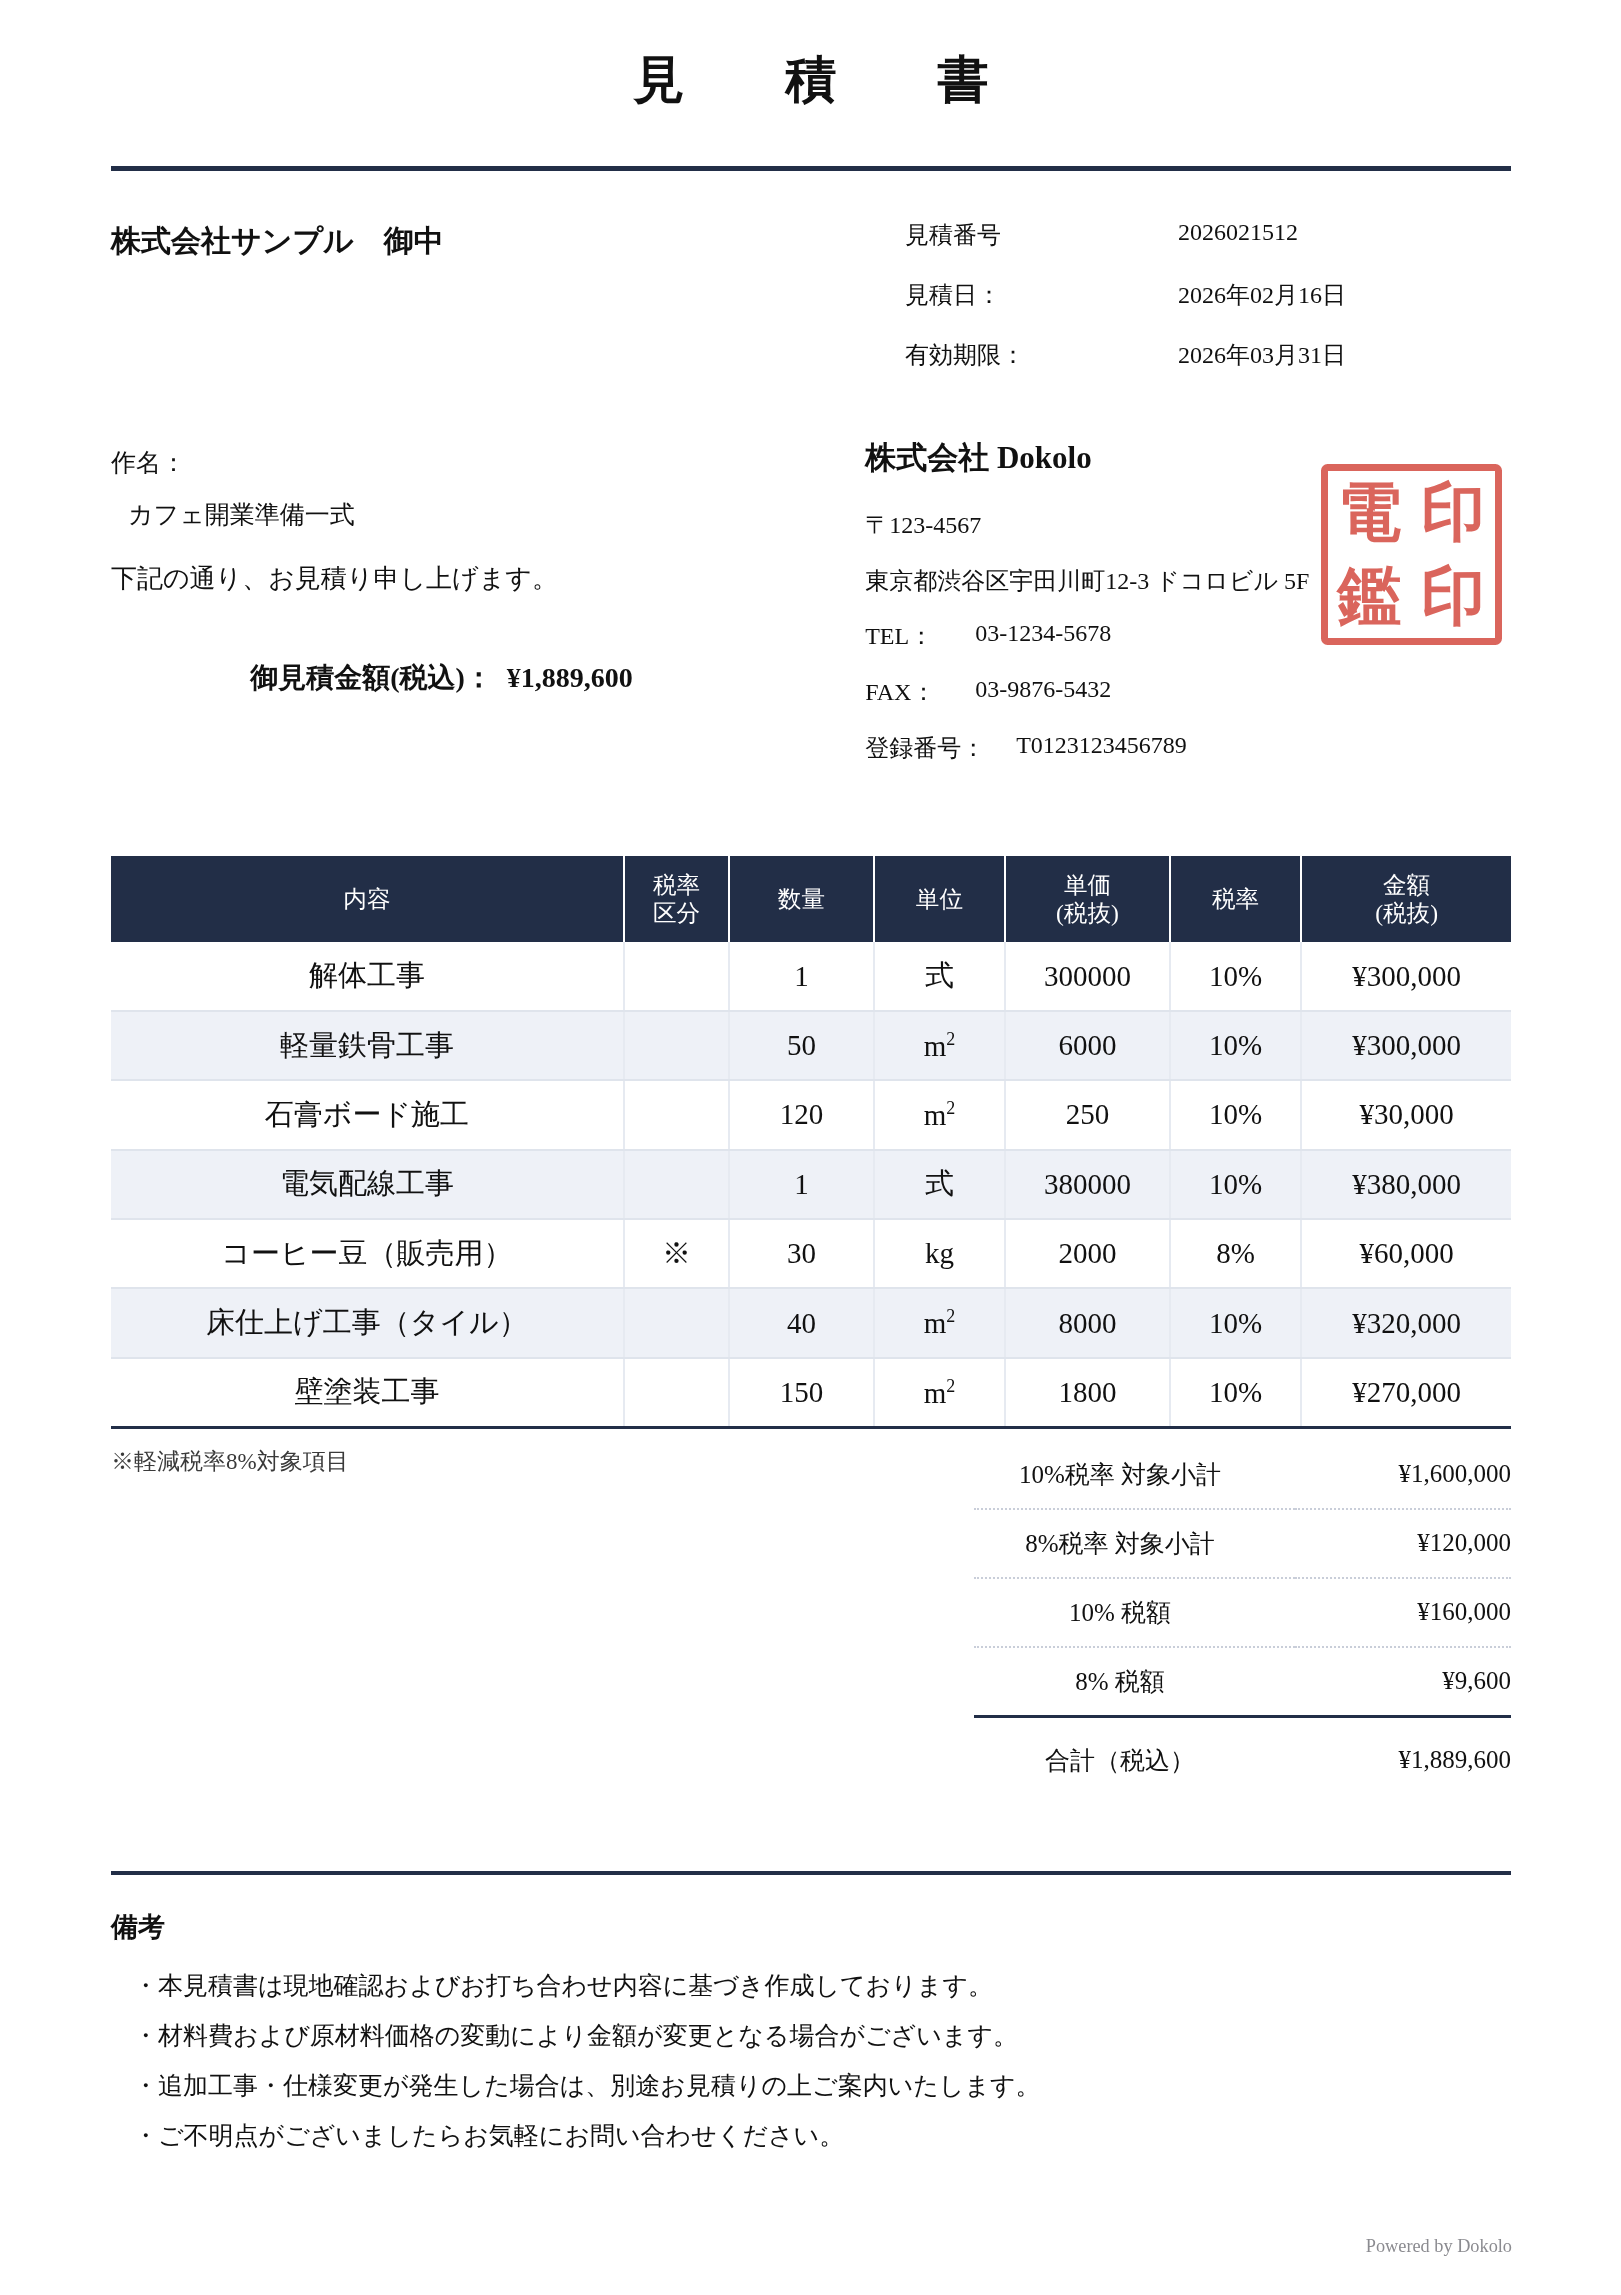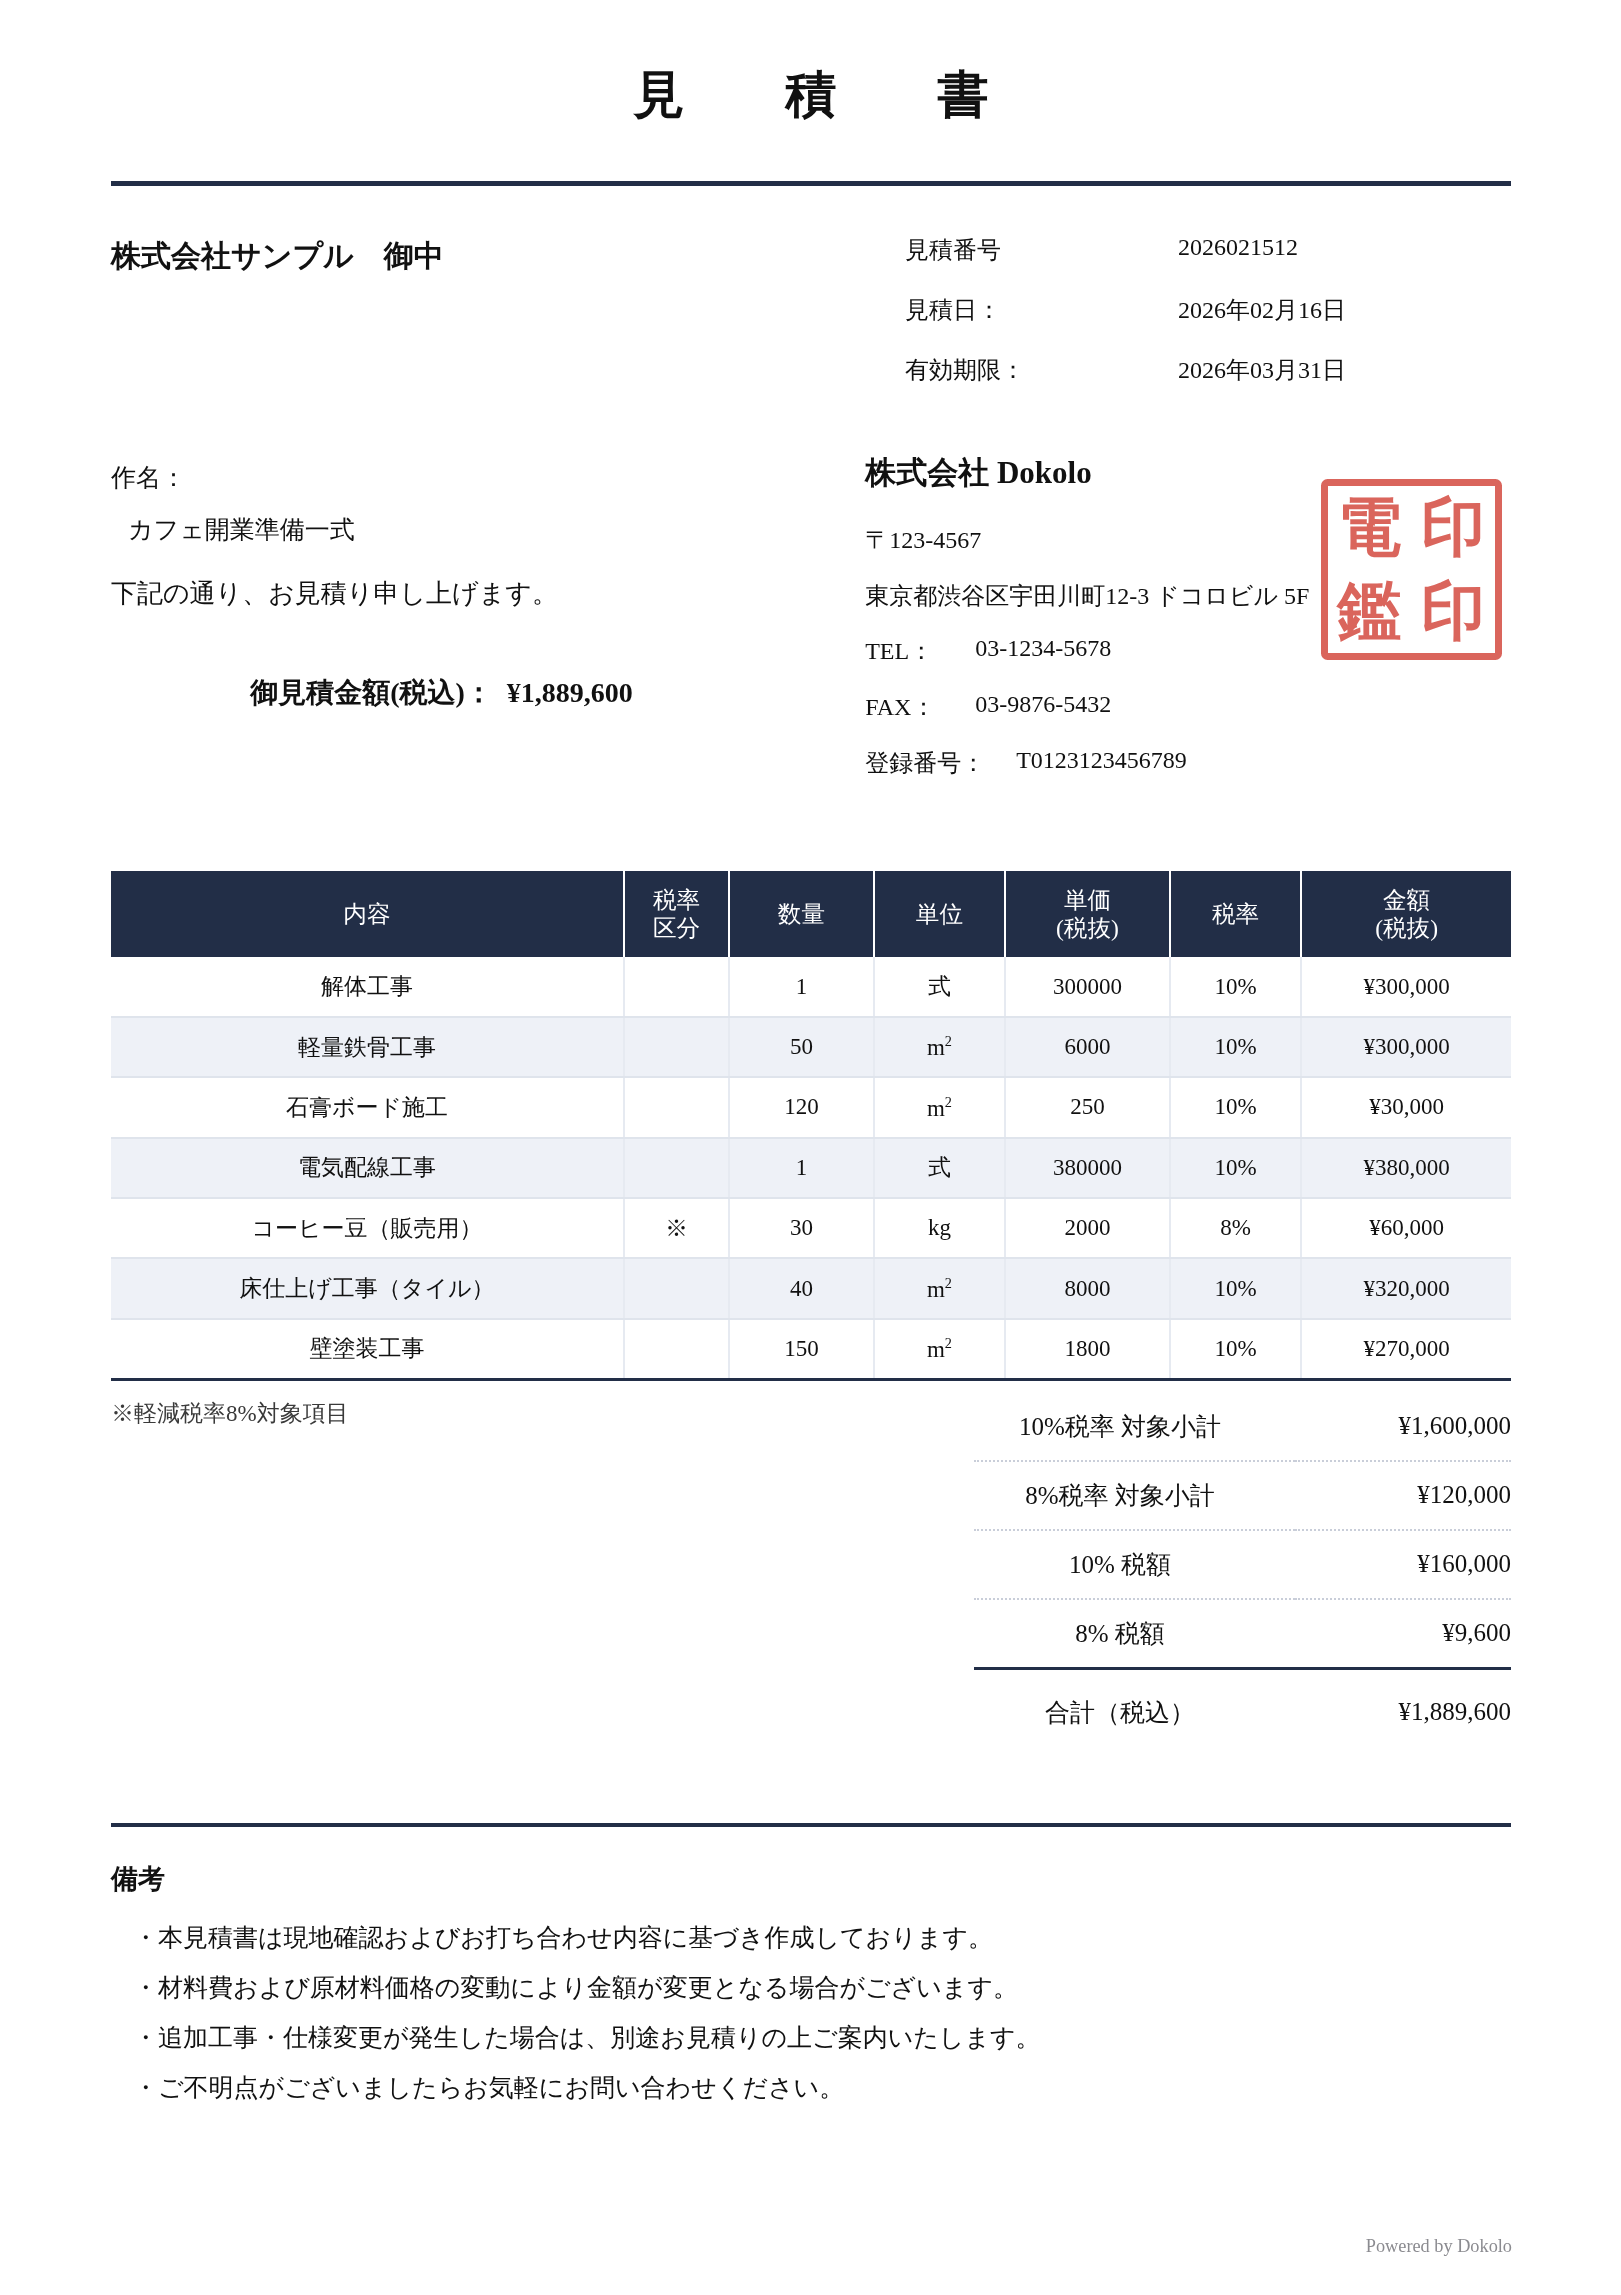--- a/index.html
+++ b/index.html
@@ -24,21 +24,21 @@
     padding: 0 111px;
   }
 
   
   .doc-title {
     text-align: center;
     font-size: 51px;
     letter-spacing: 25px;
     text-indent: 25px;
     font-weight: 700;
-    padding-top: 67px;
+    padding-top: 52px;
     color: #111111;
     line-height: 1.1;
   }
 
   .rule-top {
     margin-top: 58px;
     height: 4.6px;
     background: #222e47;
     width: 100%;
   }
@@ -142,21 +142,21 @@
     color: #ffffff;
     font-size: 23.6px;
     font-weight: 400;
     padding: 14.4px 3.9px;
     border-right: 2px solid #ffffff;
     line-height: 1.22;
     vertical-align: middle;
   }
   .items thead th:last-child { border-right: none; }
   .items tbody td {
-    font-size: 23px;
+    font-size: 29px;
     text-align: center;
     padding: 13.7px 5.2px;
     border-bottom: 2px solid #dfe4ec;
     border-right: 2px solid #e6eaf1;
     background: #ffffff;
     white-space: nowrap;
   }
   .items tbody td:last-child { border-right: none; }
   .items tbody tr:nth-child(even) td { background: #eef1f7; }
   .items tbody tr:last-child td { border-bottom: 3.3px solid #222e47; }

